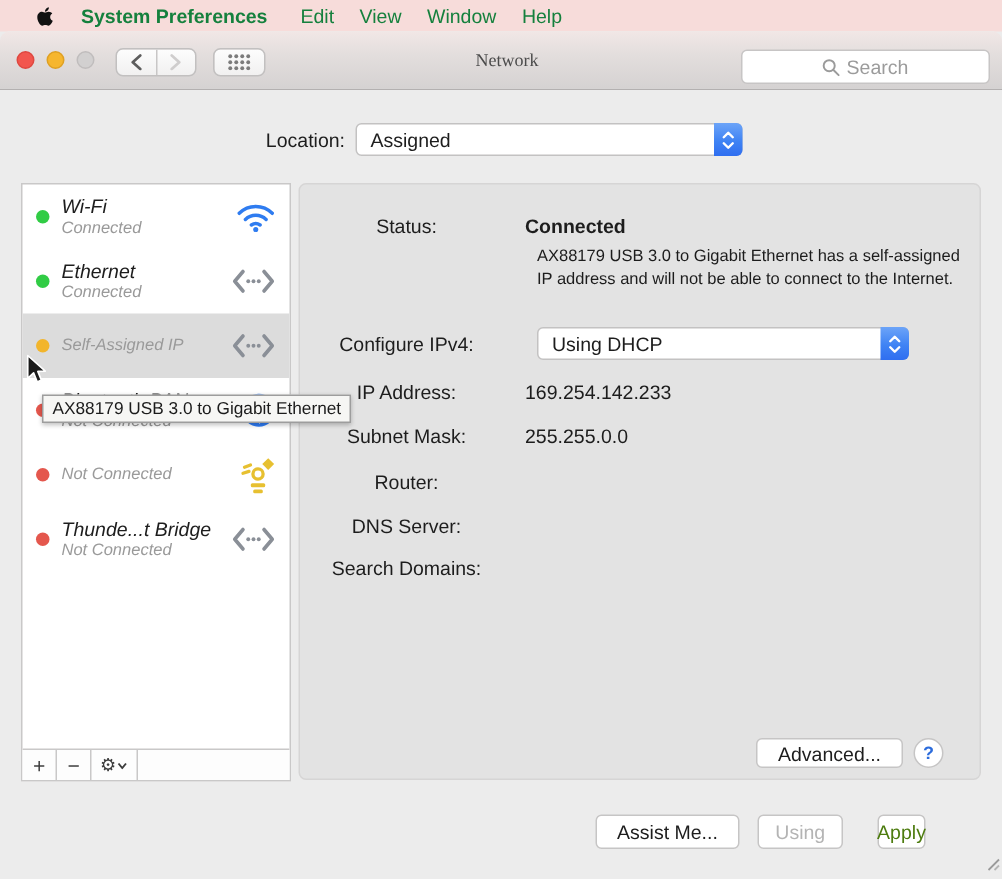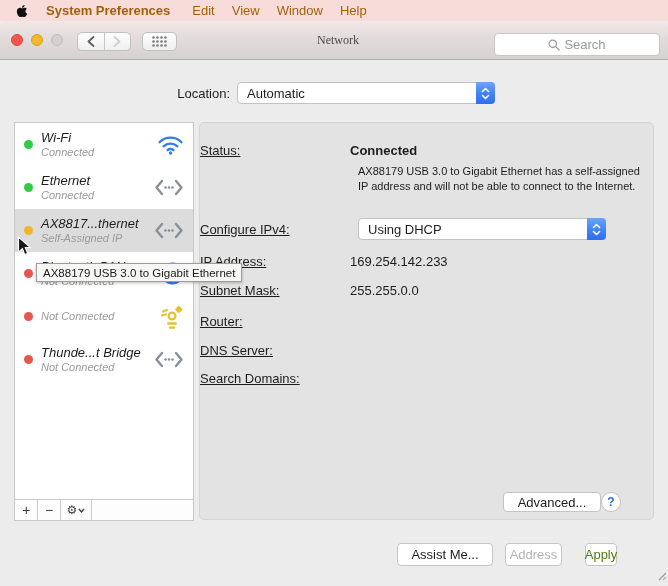--- a/index.html
+++ b/index.html
@@ -7,21 +7,21 @@
   body {
     font-family:"Liberation Sans","DejaVu Sans",sans-serif;
     background:#ececec; position:relative; overflow:hidden;
     color:#1d1d1d; font-size:13px;
     -webkit-font-smoothing:antialiased;
   }
   
   .menubar {
     position:absolute; left:0; top:0; width:668px; height:21px;
     background:#f7dcda; display:flex; align-items:center;
-    padding-left:16px; font-size:13px; color:#a16207;
+    padding-left:24px; font-size:13px; color:#15803d;
   }
   .menubar .apple { width:13px; height:15px; margin-right:17px; display:flex; align-items:center; }
   .menubar .app-name { font-weight:bold; margin-right:22px; }
   .menubar .mitem { margin-right:17px; }
   
   .window {
     position:absolute; left:0; top:21px; width:668px; height:565px;
     background:#ececec; border-radius:6px 6px 0 0;
   }
   .titlebar {
@@ -94,49 +94,48 @@
     border-right:1px solid #c9c8c8; color:#3d3d3d; font-size:14px;
   }
   .tb-btn.add { width:23px; } .tb-btn.remove { width:23px; }
   .tb-btn.gear { width:31px; font-size:12px; gap:1px; }
   
   .main-panel {
     position:absolute; left:199px; top:122px; width:455px; height:398px;
     background:#e3e3e3; border:1px solid #d6d5d5; border-radius:5px;
   }
   .frow { position:absolute; left:0; display:flex; width:100%; }
-  .flabel { width:150px; text-align:left; padding-right:8px; flex:0 0 auto;text-decoration:underline; }
+  .flabel { width:150px; text-align:center; padding-right:8px; flex:0 0 auto; }
   .fvalue { }
   .status-desc {
     position:absolute; left:158px; top:41px; width:288px;
     font-size:11px; line-height:1.4; color:#1c1c1c;
   }
   .dd-ipv4 { left:158px; top:95px; width:248px; position:absolute; }
-  .adv-zone { position:absolute; right:32px; bottom:7px; display:flex; align-items:flex-start; }
+  .adv-zone { position:absolute; right:24px; bottom:7px; display:flex; align-items:flex-start; gap:7px; }
   .btn {
     background:#fff; border:1px solid #c6c5c5; border-radius:4px;
     font-size:13px; color:#1d1d1d; display:flex; align-items:center; justify-content:center;
   }
   .btn-advanced { width:98px; height:20px; }
   .btn-help {
     width:20px; height:20px; border-radius:50%; background:#fff; border:1px solid #c6c5c5;
     color:#2c6cdc; font-size:12px; font-weight:bold;
     display:flex; align-items:center; justify-content:center;
   }
   
   .btn-assist { position:absolute; left:397px; top:543px; width:96px; height:23px; }
   .btn-revert { position:absolute; left:505px; top:543px; width:57px; height:23px; color:#b4b4b4; }
   .btn-apply  { position:absolute; left:585px; top:543px; width:32px; height:23px; color:#4d7c0f; }
   
   .tooltip {
     position:absolute; left:28px; top:263px; height:19px; z-index:40;
     background:#f6f6f4; border:1px solid #9d9d9d; padding:0 6px;
     font-size:11.5px; color:#1b1b1b; display:flex; align-items:center; white-space:nowrap;
     box-shadow:0 1px 3px rgba(0,0,0,.25);
-    margin-left:8px;
   }
   .cursor { position:absolute; left:17px; top:236px; z-index:60; }
   .resize-grip { position:absolute; right:1px; bottom:2px; }
 </style>
 </head>
 <body>
 
 <div class="menubar">
   <span class="apple">
     <svg width="12" height="14" viewBox="0 0 384 512">
@@ -193,21 +192,21 @@
       <svg width="12" height="12" viewBox="0 0 13 13">
           <circle cx="5.2" cy="5.2" r="4" fill="none" stroke="#9b9b9b" stroke-width="1.4"></circle>
           <line x1="8.3" y1="8.3" x2="12" y2="12" stroke="#9b9b9b" stroke-width="1.4" stroke-linecap="round"></line>
         </svg>
       <span>Search</span>
     </div>
   </div>
 
   <div class="loc-label" style="top:65px;">Location:</div>
   <div class="dropdown dd-location" style="top:61px;">
-    <span>Automatic</span>
+    <span>Assigned</span>
     <span class="cap">
       <svg width="9" height="13" viewBox="0 0 9 13">
           <polyline points="1.5,4.5 4.5,1.5 7.5,4.5" fill="none" stroke="#fff" stroke-width="1.6" stroke-linecap="round" stroke-linejoin="round"></polyline>
           <polyline points="1.5,8.5 4.5,11.5 7.5,8.5" fill="none" stroke="#fff" stroke-width="1.6" stroke-linecap="round" stroke-linejoin="round"></polyline>
         </svg>
     </span>
   </div>
 
   <div class="sidebar" style="top:101px;font-style:italic;">
     <div class="svc-list">
@@ -247,21 +246,20 @@
                 <circle cx="15" cy="8.5" r="1.3"></circle>
                 <circle cx="18.5" cy="8.5" r="1.3"></circle>
               </g>
             </svg>
         </span>
       </div>
 
       <div class="svc-row selected">
         <span class="dot yellow"></span>
         <span class="svc-text">
-          <div class="svc-name">AX8817...thernet</div>
           <div class="svc-status">Self-Assigned IP</div>
         </span>
         <span class="svc-icon">
           <svg width="30" height="17" viewBox="0 0 30 17">
               <g fill="none" stroke="#8a8f97" stroke-width="2.4" stroke-linecap="round" stroke-linejoin="round">
                 <path d="M8 2 L2.5 8.5 L8 15"></path>
                 <path d="M22 2 L27.5 8.5 L22 15"></path>
               </g>
               <g fill="#8a8f97">
                 <circle cx="11.5" cy="8.5" r="1.3"></circle>
@@ -385,21 +383,21 @@
       <span class="fvalue"></span>
     </div>
 
     <div class="adv-zone">
       <div class="btn btn-advanced">Advanced...</div>
       <div class="btn-help">?</div>
     </div>
   </div>
 
   <div class="btn btn-assist" style="top:522px;">Assist Me...</div>
-  <div class="btn btn-revert" style="top:522px;">Address</div>
+  <div class="btn btn-revert" style="top:522px;">Using</div>
   <div class="btn btn-apply" style="top:522px;">Apply</div>
 
   <div class="resize-grip">
     <svg width="9" height="9" viewBox="0 0 9 9">
         <line x1="1" y1="8" x2="8" y2="1" stroke="#9a9a9a" stroke-width="1.2"></line>
         <line x1="5" y1="8" x2="8" y2="5" stroke="#b5b5b5" stroke-width="1.2"></line>
       </svg>
   </div>
 </div>
 

